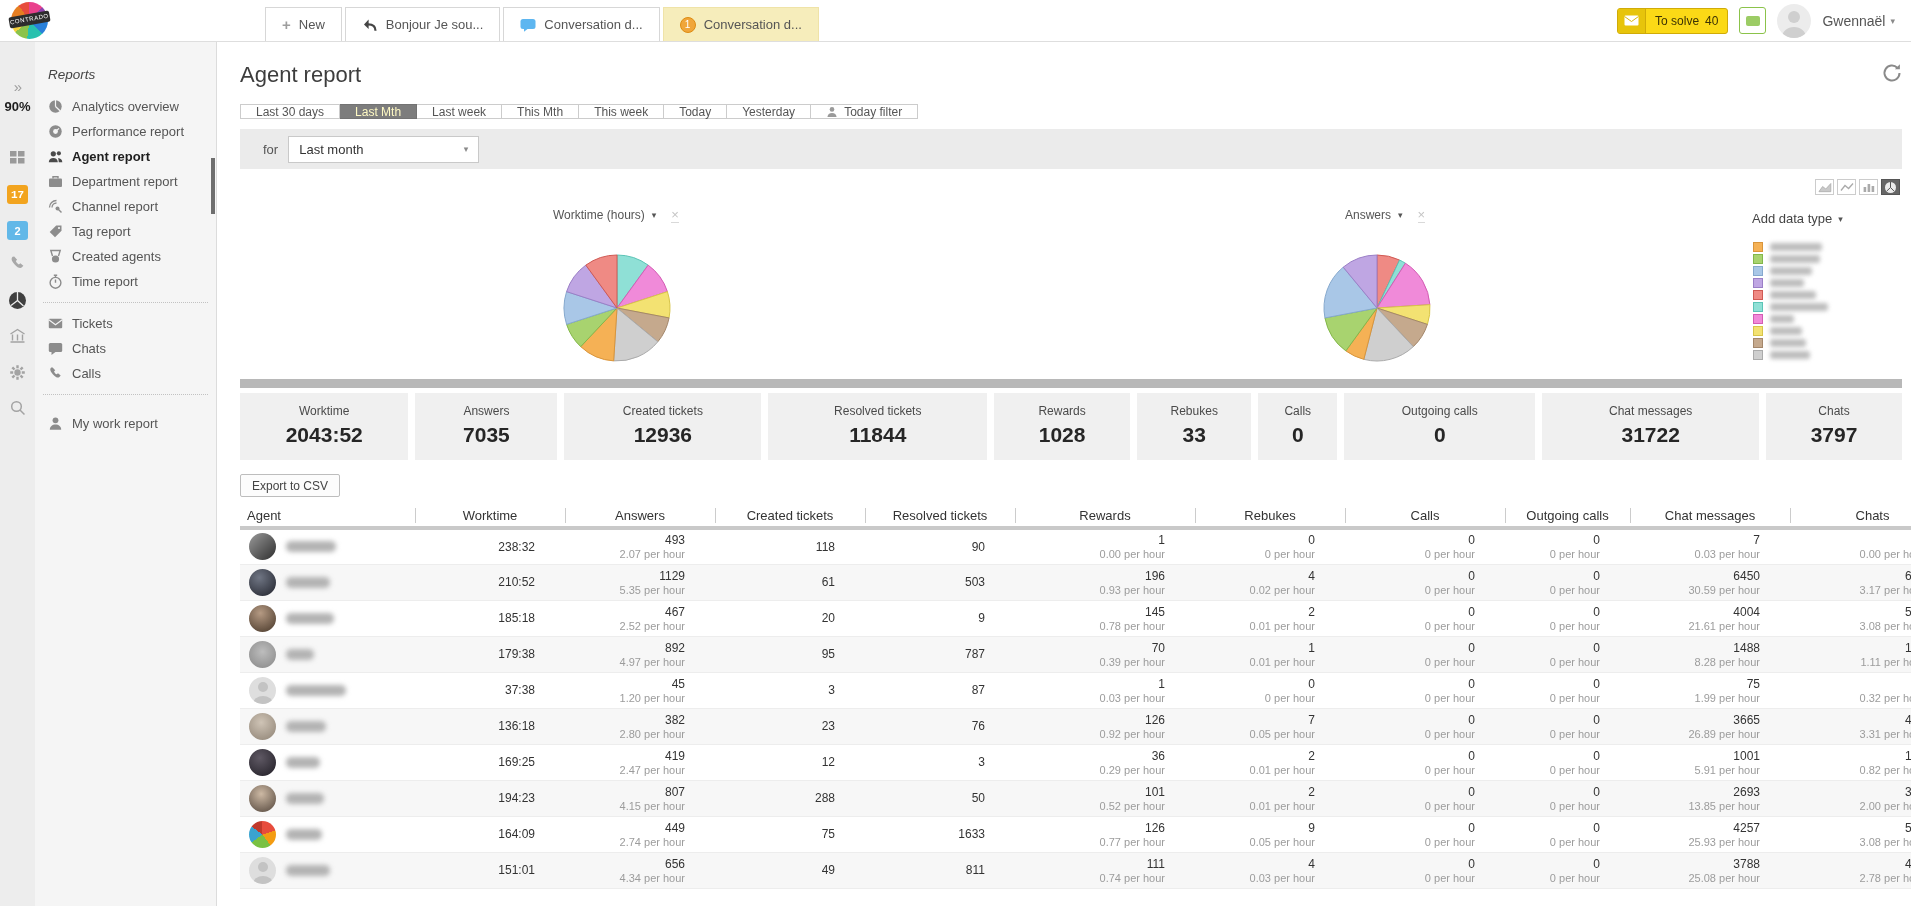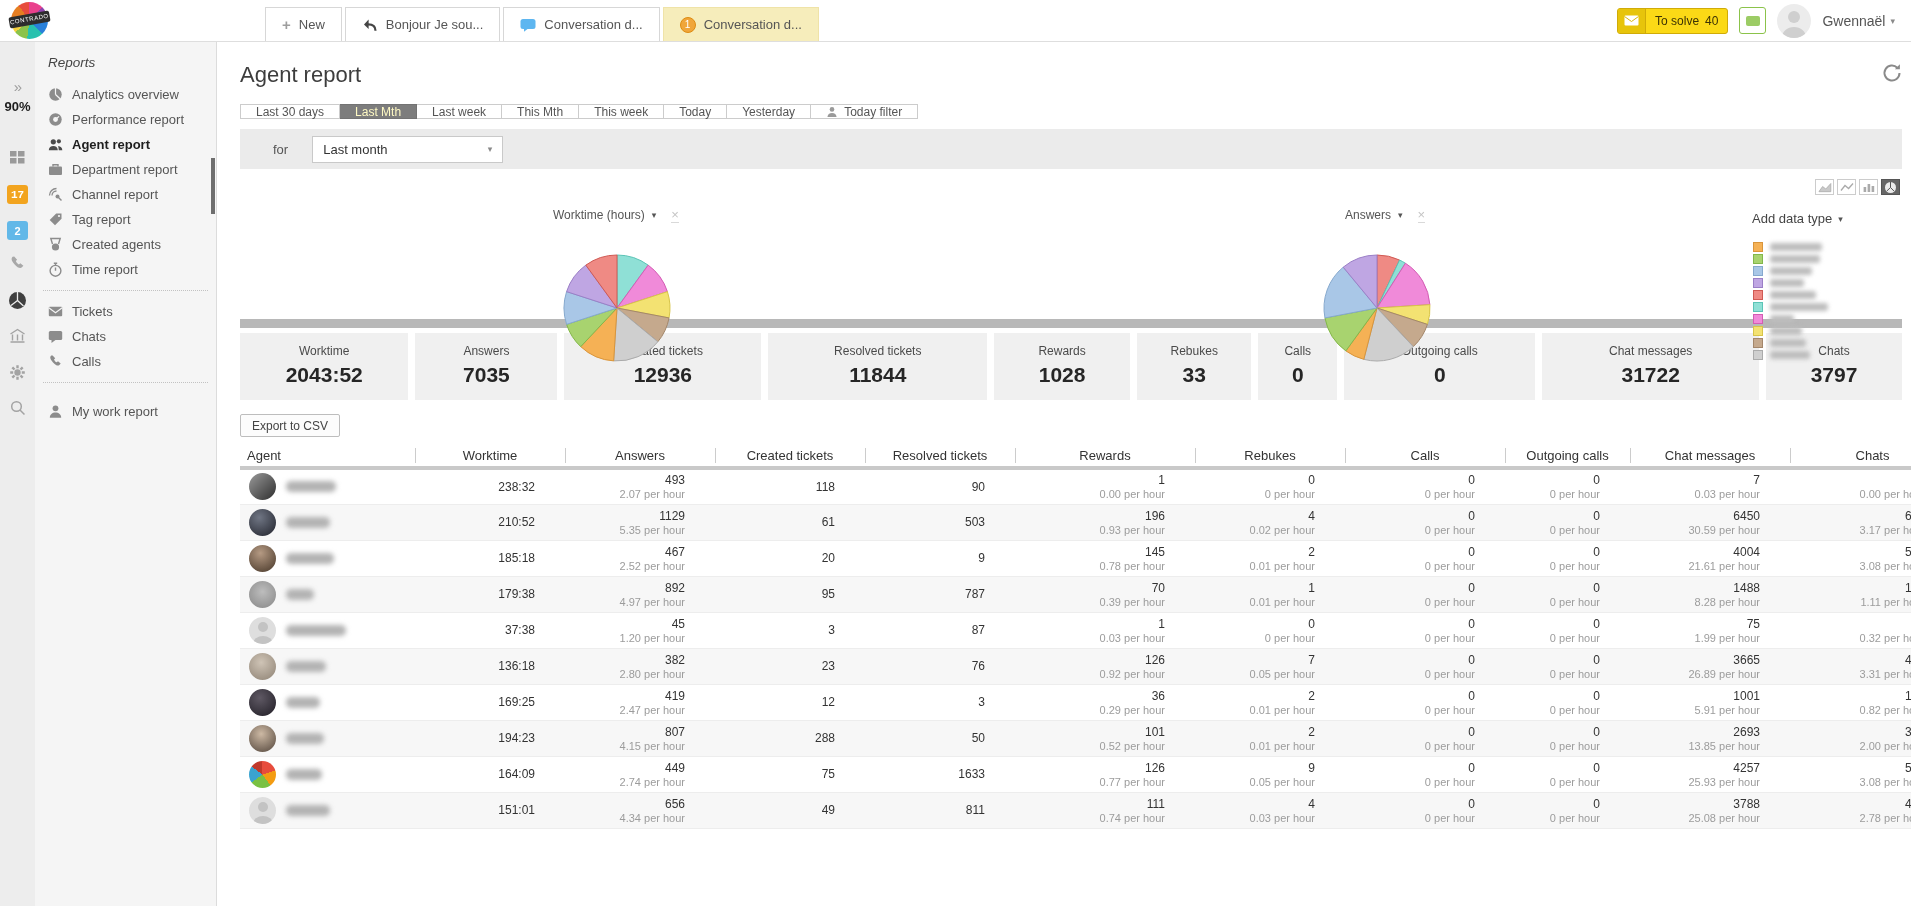--- a/index.html
+++ b/index.html
@@ -45,21 +45,21 @@
   .r-zoom { top:57px; color:#1d1d1d; font-size:13px; font-weight:700; }
   .r-grid { top:108px; }
   .r-b1 { top:143px; } .r-b2 { top:179px; }
   .r-badge { width:21px; height:19px; margin:0 auto; border-radius:3px; color:#fff; font-size:11px;
     font-weight:700; display:flex; align-items:center; justify-content:center; }
   .r-phone { top:213px; } .r-pie { top:249px; } .r-bank { top:286px; }
   .r-gear { top:322px; } .r-search { top:358px; }
 
   .sidebar { width:182px; background:#f5f5f5; border-right:1px solid #dcdcdc; flex:none;
     position:relative; padding-top:11px; }
-  .sb-title { font-style:italic; font-size:13.5px; color:#444; padding:2px 0 12px 13px; }
+  .sb-title { font-style:italic; font-size:13.5px; color:#444; padding:2px 0 12px 13px;margin-top:12px; }
   .sb-item { display:flex; align-items:center; gap:9px; height:25px; padding-left:13px;
     font-size:13px; color:#555; cursor:pointer; white-space:nowrap; }
   .sb-item .sb-ic { width:15px; display:flex; justify-content:center; flex:none; }
   .sb-item.active { color:#1e1e1e; font-weight:700; }
   .sb-divider { border-top:1px dotted #c2c2c2; margin:8px 8px; }
   .sb-gap { height:8px; }
   .sb-scroll { position:absolute; right:1px; top:116px; width:4px; height:56px; background:#6e6e6e; }
 
   
   .main { flex:1; overflow:hidden; padding-left:23px; position:relative; background:#fff; }
@@ -67,26 +67,26 @@
   .page-title { font-size:22px; font-weight:400; color:#3d3d3d; }
   .refresh { cursor:pointer; }
 
   .filter-tabs { display:flex; margin-top:14px; }
   .ft { height:15px; padding:0 15px; border:1px solid #ccc; border-left:none; background:#fff;
     font-size:12px; color:#555; display:flex; align-items:center; gap:6px; cursor:pointer; white-space:nowrap; }
   .ft:first-child { border-left:1px solid #ccc; }
   .ft.active { background:#7d7d7d; border-color:#737373; color:#fef9c3; }
 
   .for-bar { width:1662px; height:40px; background:#ebebeb; margin-top:10px;
-    display:flex; align-items:center; gap:24px; padding-left:33px; }
+    display:flex; align-items:center; gap:10px; padding-left:23px; }
   .for-lbl { font-size:13px; color:#555; }
   .select { width:191px; height:27px; background:#fff; border:1px solid #c9c9c9; display:flex;
     align-items:center; justify-content:space-between; padding:0 10px; font-size:13px; color:#333; cursor:pointer; }
 
-  .charts { position:relative; width:1662px; height:150px; }
+  .charts { position:relative; width:1662px; height:210px; }
   .chart-type-icons { position:absolute; top:10px; right:2px; display:flex; gap:3px; }
   .cti { width:19px; height:16px; border:1px solid #ccc; background:#fff; display:flex;
     align-items:center; justify-content:center; cursor:pointer; }
   .cti.active { background:#666; border-color:#555; }
   .chart-head { position:absolute; top:38px; font-size:12px; color:#555; display:flex;
     align-items:center; gap:7px; }
   .chart-head .close { color:#c4c4c4; font-size:13px; margin-left:8px; border-bottom:1px solid #d9d9d9; cursor:pointer; }
   #chart1-head { left:313px; } #chart2-head { left:1105px; }
   .pie-svg { position:absolute; top:84px; }
   #pie1 { left:322px; } #pie2 { left:1082px; }

